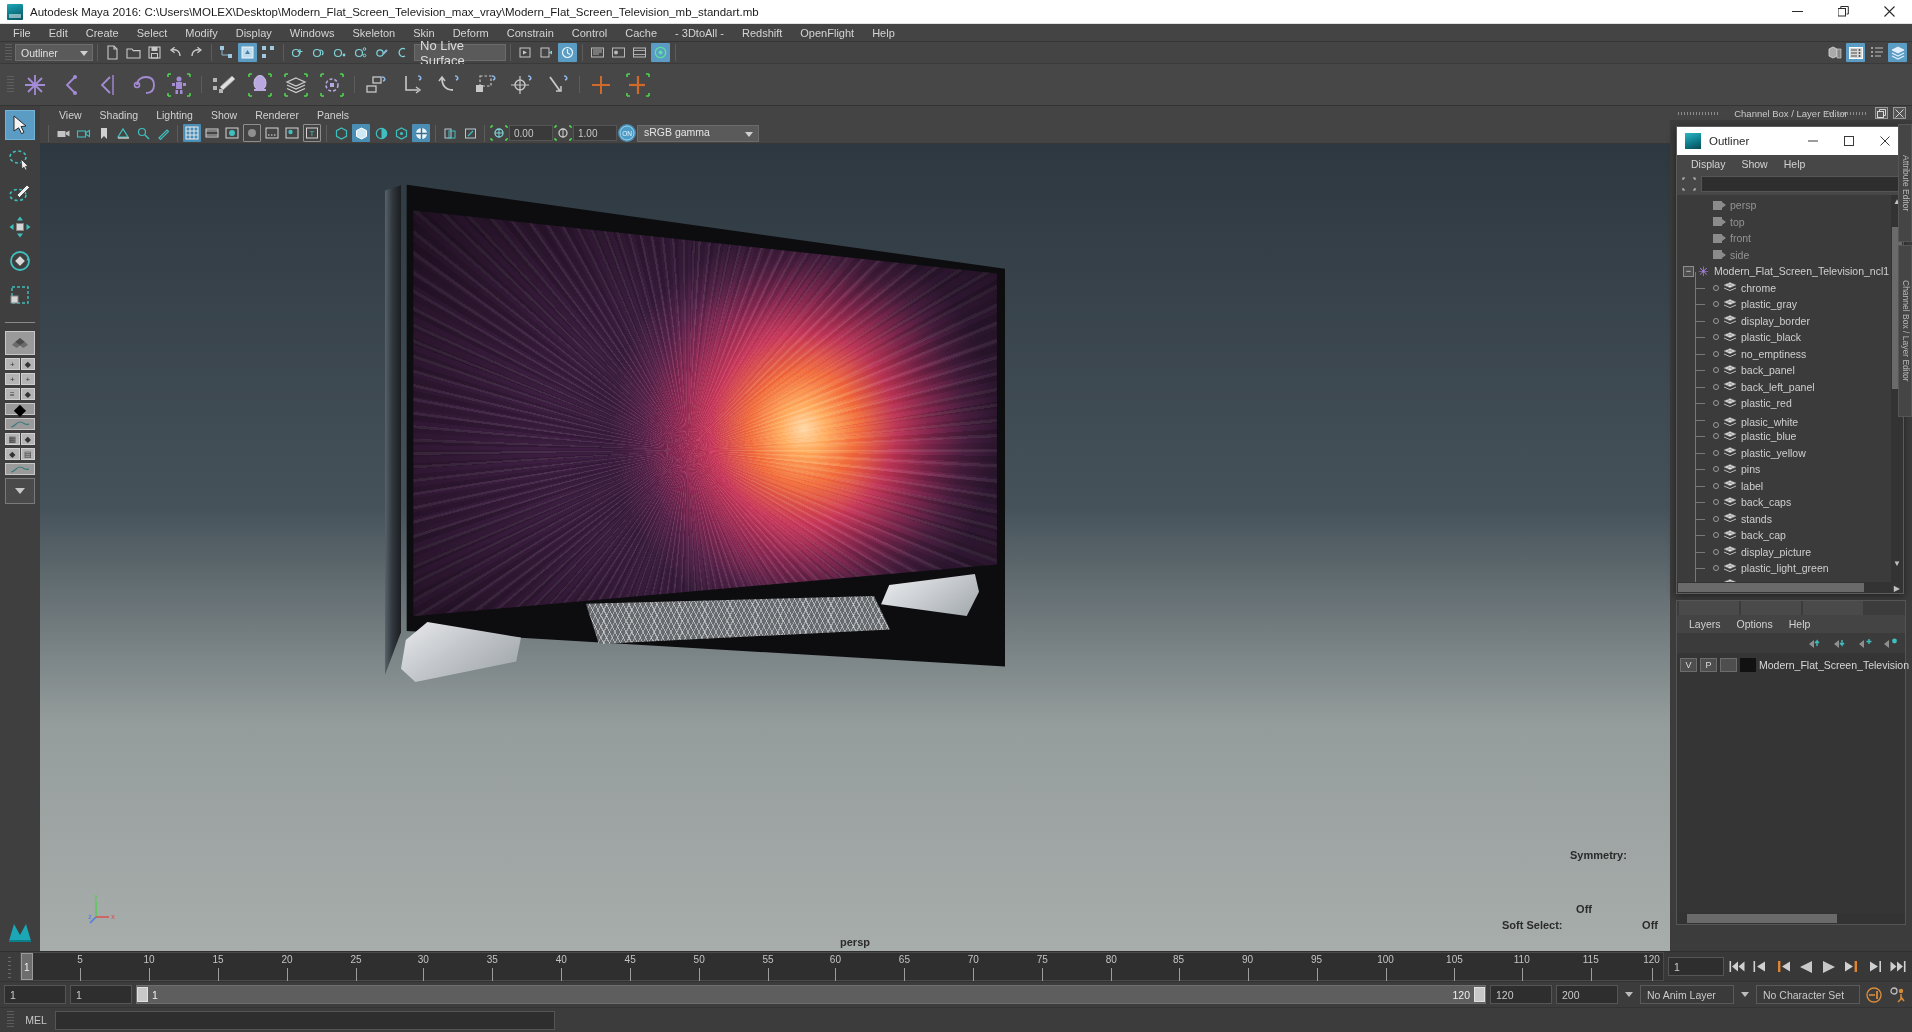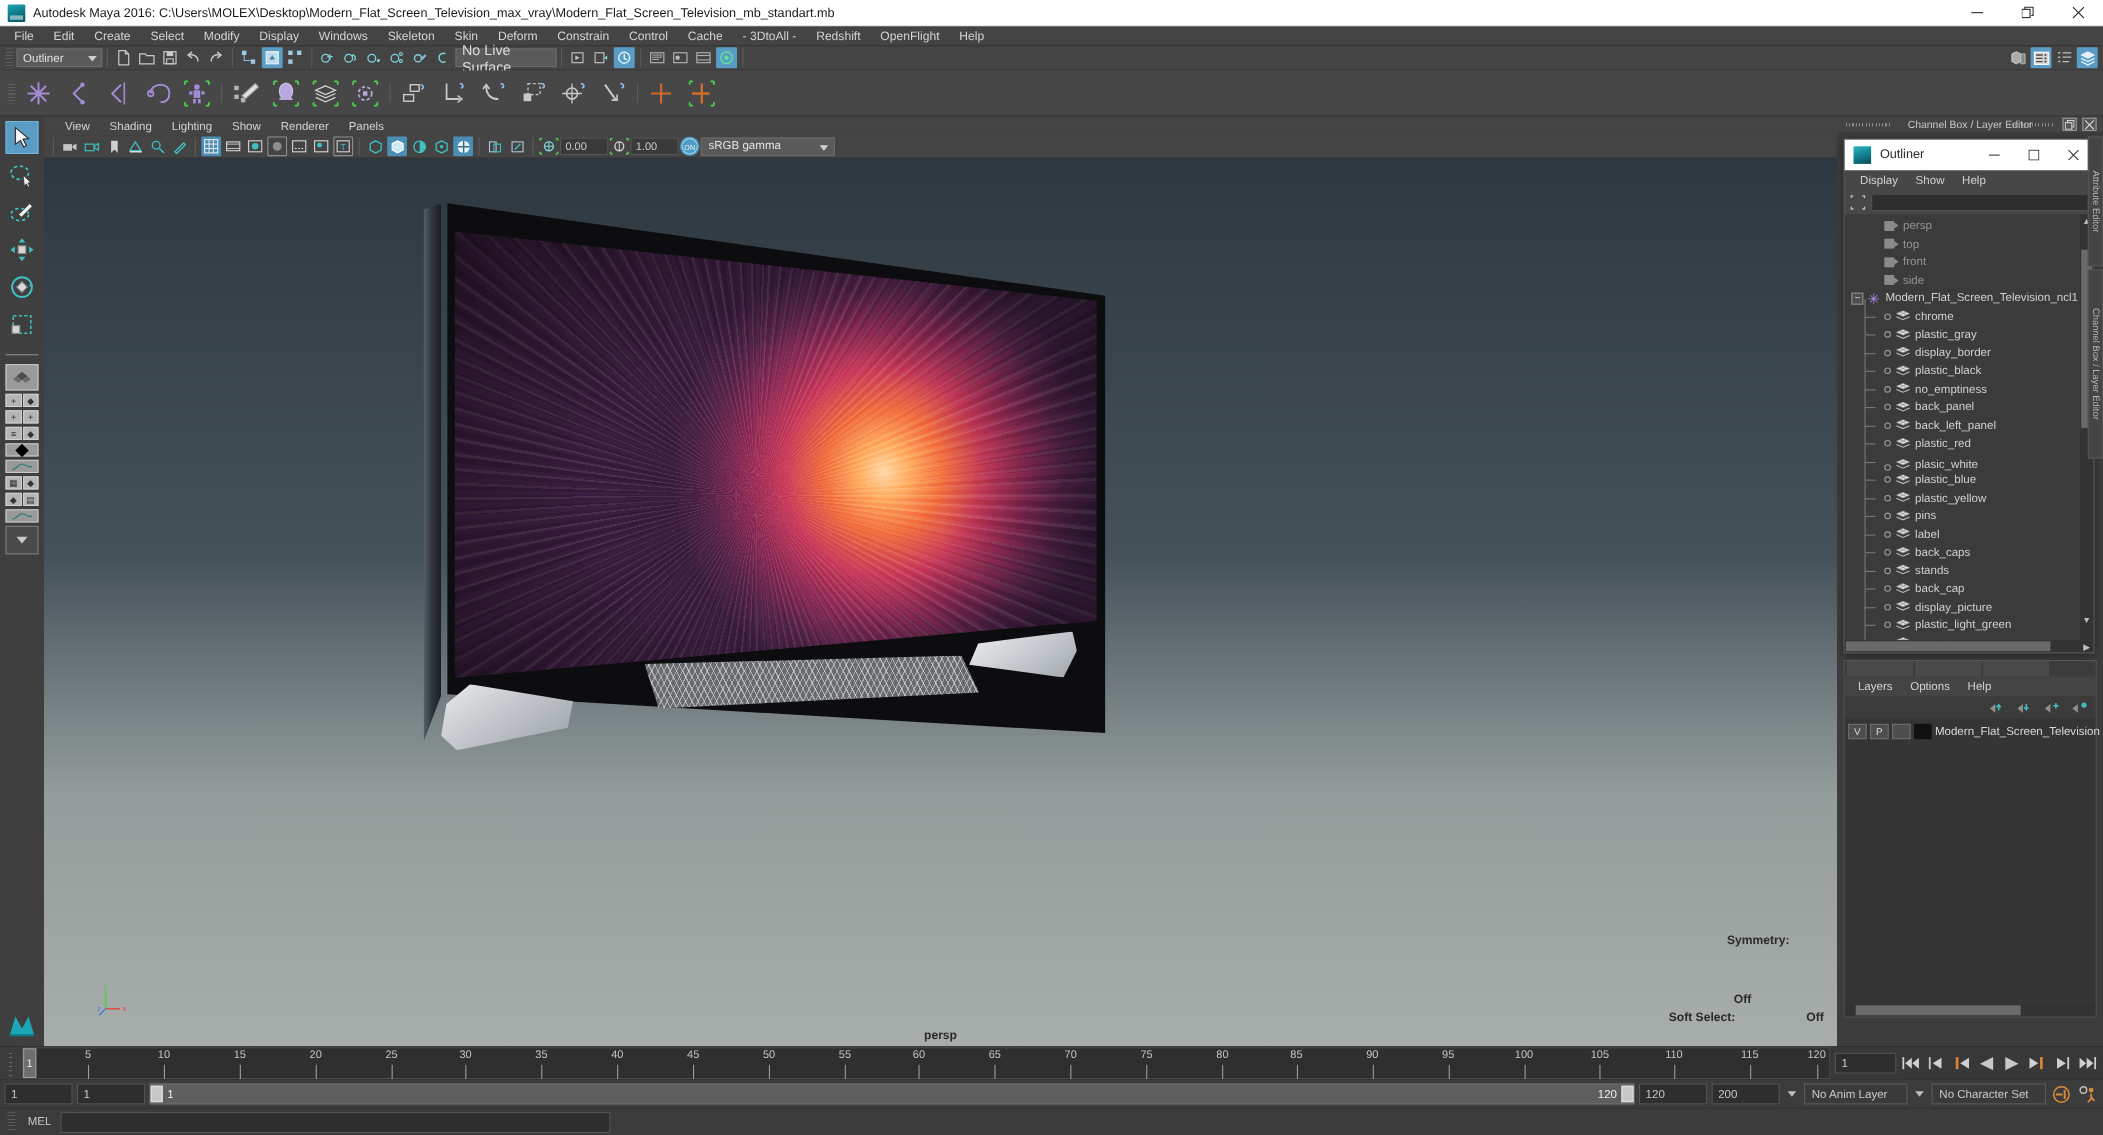--- a/index.html
+++ b/index.html
@@ -107,21 +107,21 @@
               color: #e4e4e4; font-size: 10.5px; display:flex; padding-left:6px;
               position: relative; flex:0 0 122px; }
   .gammaSel .arw { position:absolute; right:5px; top:6px; width:0;height:0;
     border-left:4px solid transparent;border-right:4px solid transparent;border-top:5px solid #d0d0d0; }
 
   
   .viewport { flex: 1 1 auto; position: relative; overflow: hidden;
               background: linear-gradient(to bottom, #2d3840 0%, #46525a 45%, #959d9c 72%, #a7adab 100%); }
   .hud { position: absolute; font-size: 11px; color: #2b2b2b; font-weight: bold; }
   .hud-sym { right: 12px; bottom: 36px; display:flex; gap:42px;flex-direction:column; }
-  .hud-soft { right: 12px; bottom: 20px; display:flex; gap:31px; }
+  .hud-soft { right: 12px; bottom: 20px; display:flex; gap:46px; }
   .hud-label { width: 88px; }
   .hud-val { width: 22px; text-align: right; }
   .persp-label { position:absolute; left: 50%; transform: translateX(-50%); bottom: 3px;
                  font-size: 11px; color: #2b2b2b; font-weight: bold; }
   .axis { position:absolute; left: 48px; bottom: 26px; width: 34px; height: 34px; }
 
   
   .tv { position: absolute; left: 345px; top: 38px; width: 620px; height: 560px; }
   .tv-bezel {
     position: absolute; inset: 0;

